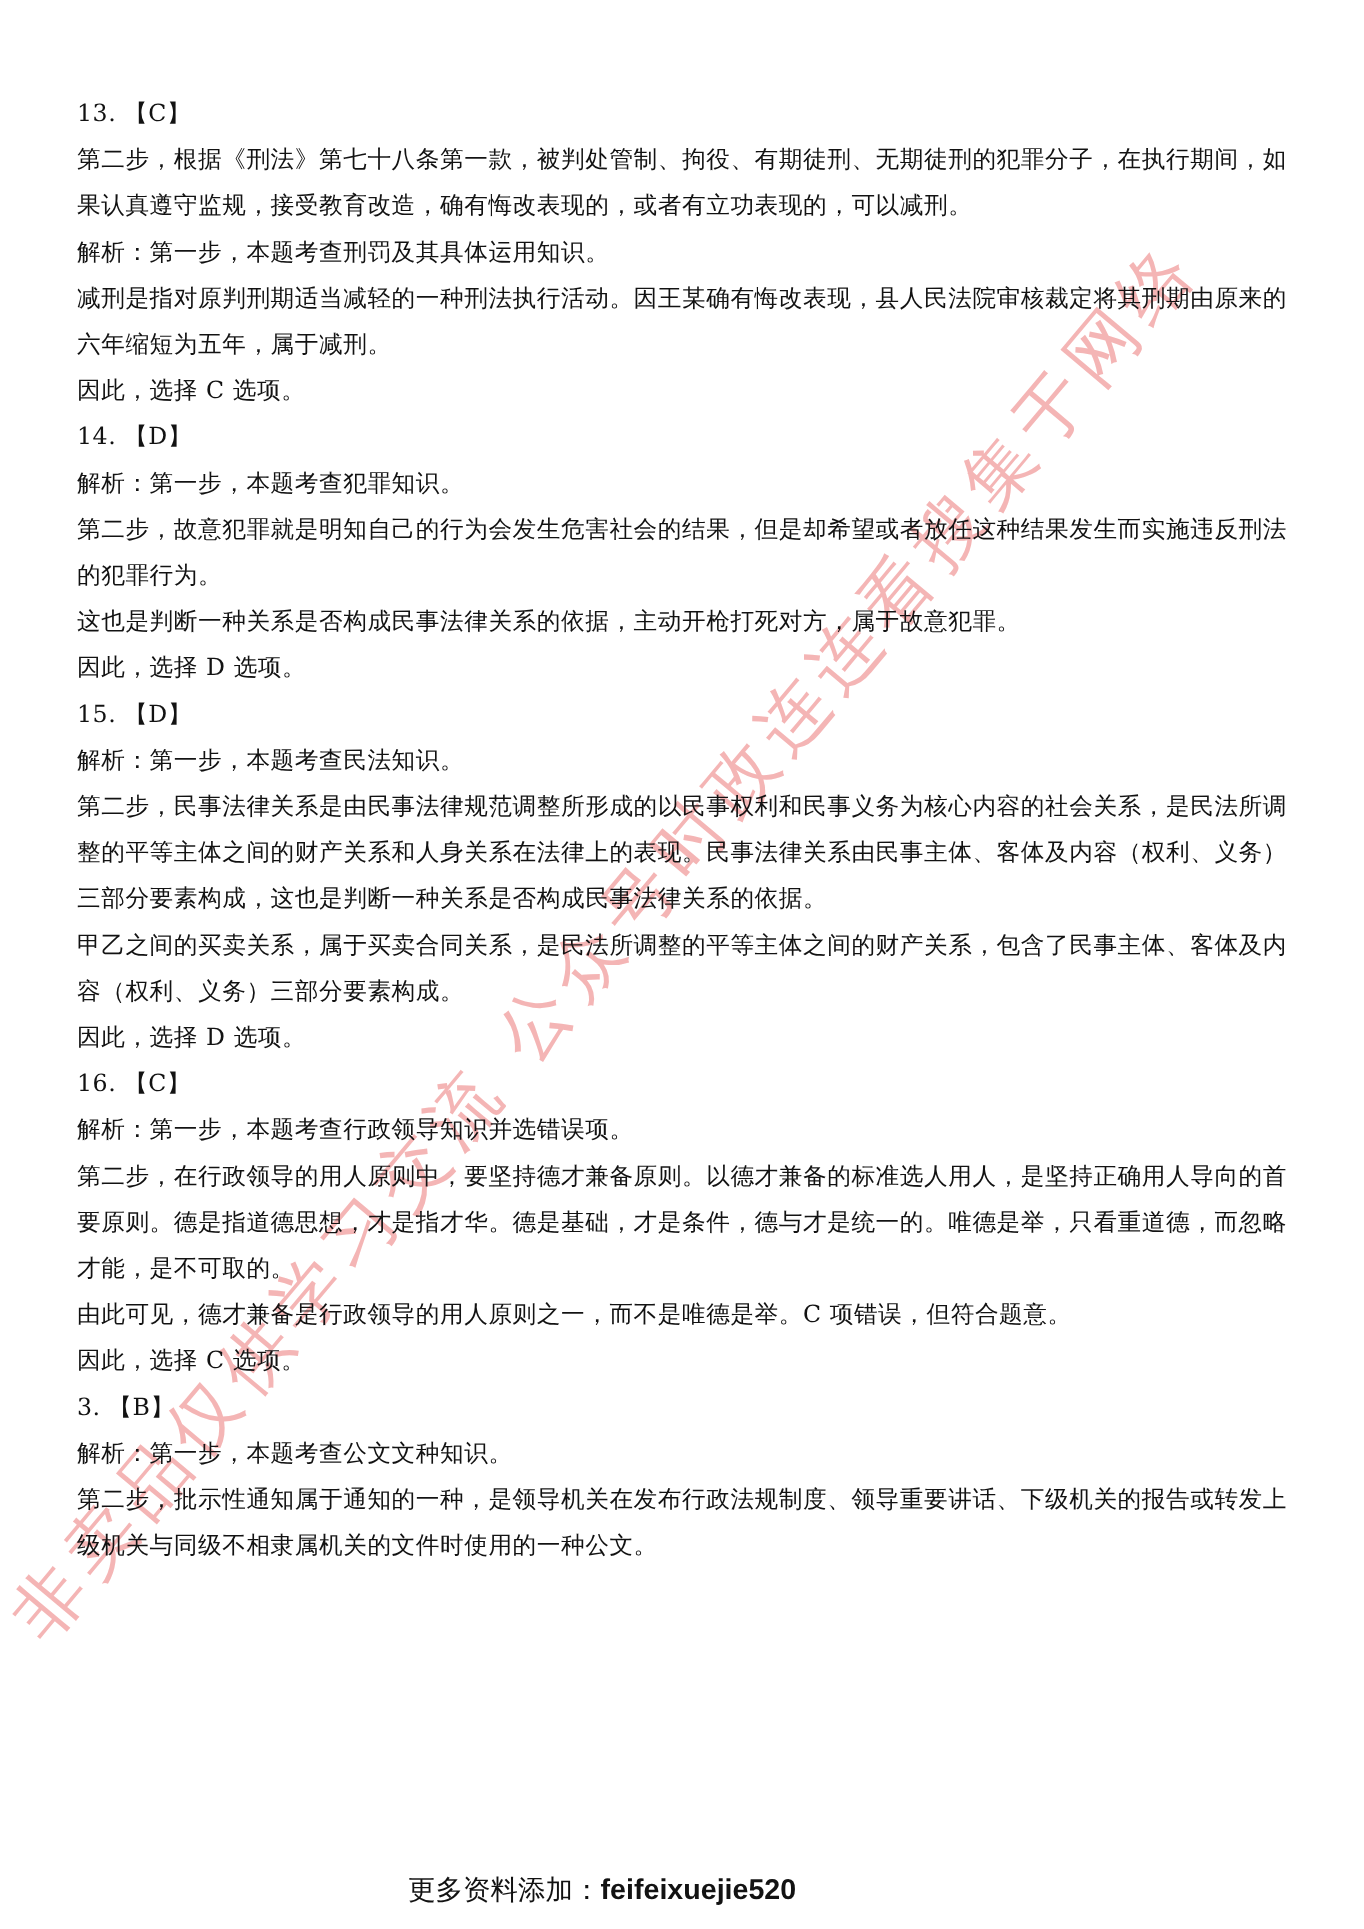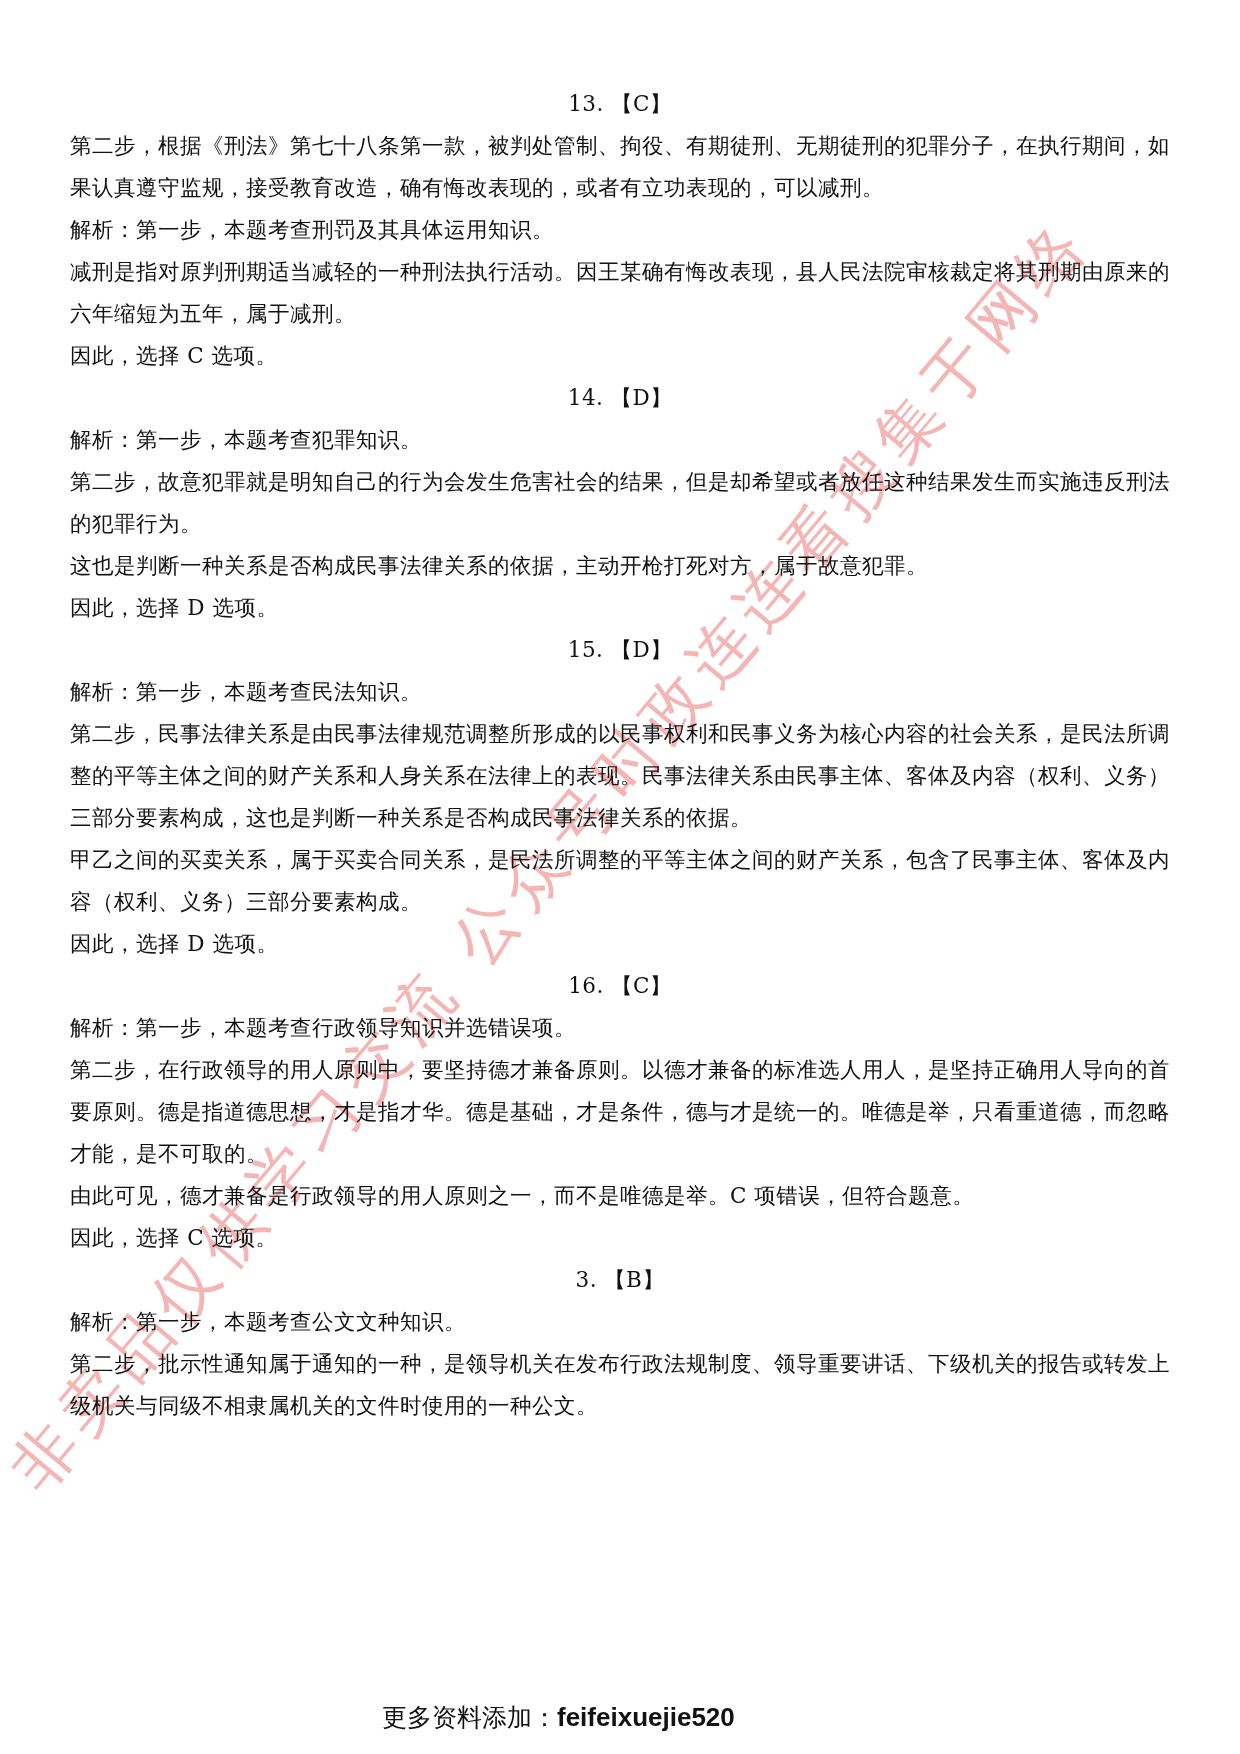--- a/index.html
+++ b/index.html
@@ -33,25 +33,25 @@
   }
   .answer{margin:0;padding:0;}
   .line{
     margin:0;
     font-size:21.5px;
     line-height:42px;
     text-align:justify;
     text-justify:inter-ideograph;
     letter-spacing:.5px;
   }
-  .heading{text-align:center;}
+  .heading{text-align:left;}
   .heading .num{margin-right:7px;}
   .footer{
     position:absolute;
-    left:382px;top:1700px;
+    left:371px;top:1700px;
     z-index:1;
     font-size:25px;
     line-height:34px;
     white-space:nowrap;
   }
   .footer .label{
     font-family:"DejaVu Serif","Liberation Serif",serif;
   }
   .footer .value{
     font-family:"Liberation Sans","DejaVu Sans",sans-serif;

